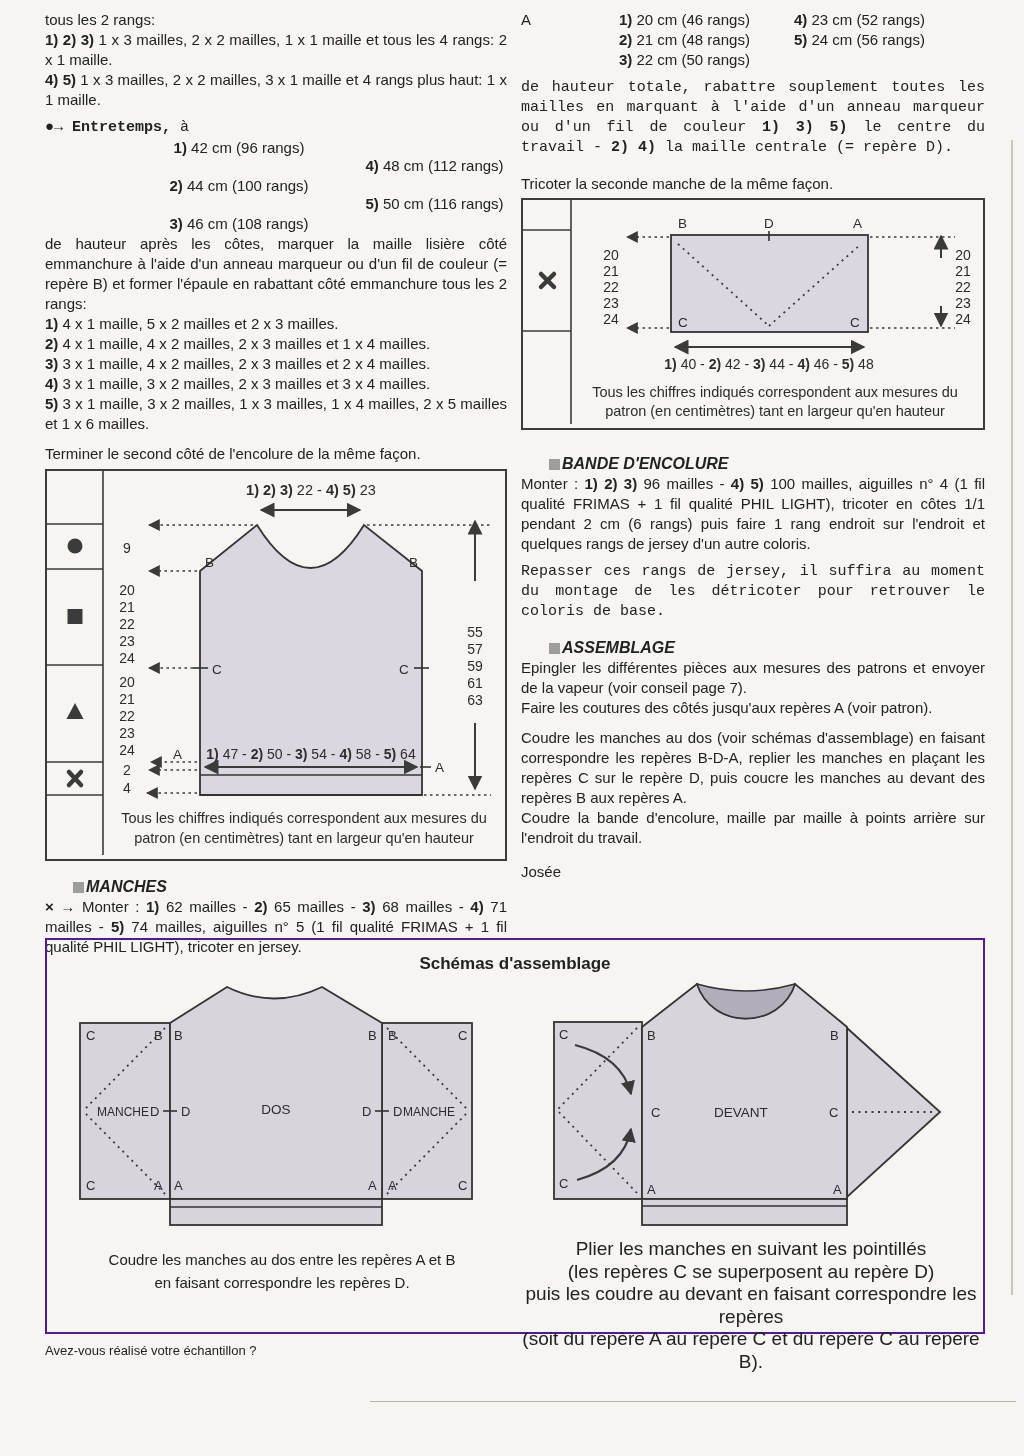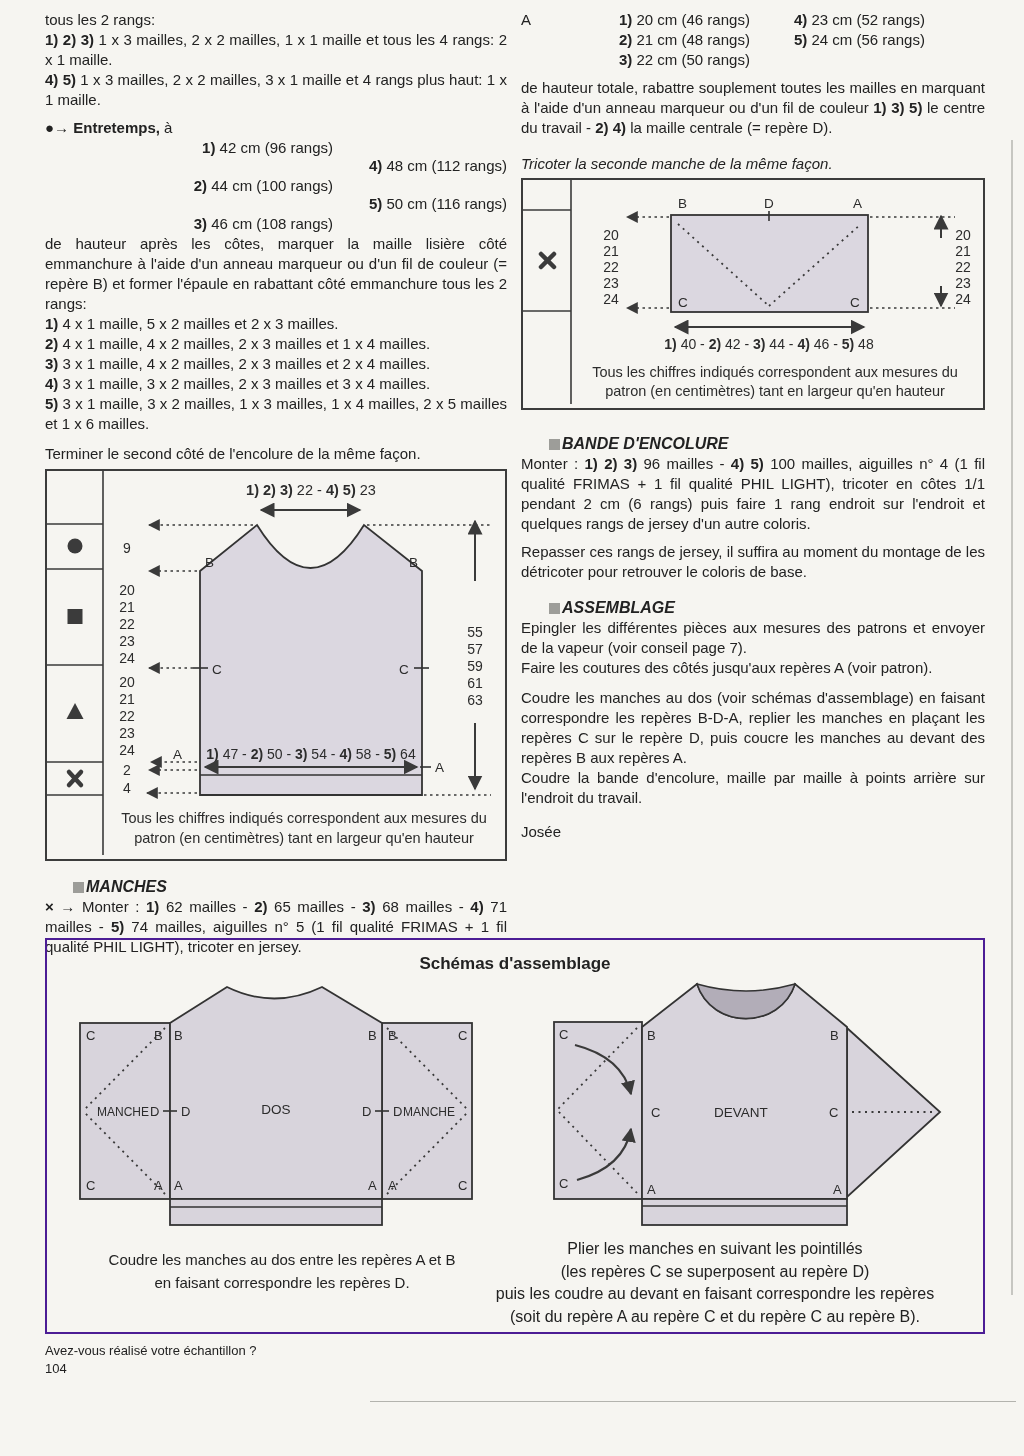--- a/index.html
+++ b/index.html
@@ -3,41 +3,41 @@
 <meta charset="utf-8">
 <style>
   html,body{margin:0;padding:0;}
   body{width:1024px;height:1456px;background:#f6f5f1;position:relative;overflow:hidden;
        font-family:"Liberation Sans",sans-serif;color:#222;}
   .col{position:absolute;font-size:15px;line-height:20px;}
   .col-left{left:45px;top:10px;width:462px;}
   .col-right{left:521px;top:10px;width:464px;}
   p{margin:0;text-align:justify;}
   .nj{text-align:left;}
-  .mt8{margin-top:8px;} .mt10{margin-top:10px;} .mt14{margin-top:14px;}
-  .mt16{margin-top:16px;font-style:italic;} .mt24{margin-top:24px;}
+  .mt8{margin-top:8px;font-family:Liberation Mono, monospace;} .mt10{margin-top:10px;} .mt14{margin-top:14px;}
+  .mt16{margin-top:16px;} .mt24{margin-top:24px;}
   b{font-weight:bold;}
-  .erow{display:flex;text-align:right;gap:29px;}
+  .erow{display:flex;text-align:center;gap:29px;}
   .e1{margin-left:100px;width:188px;}
   .e2{flex:1;margin-top:18px;}
   .mrow{display:flex;text-align:left;}
   .ma{width:98px;}
   .m1{width:175px;}
   .m2{flex:1;}
   .sec{font-style:italic;font-weight:bold;font-size:16px;text-align:left;padding-left:28px;}
   .sq{display:inline-block;width:11px;height:11px;background:#9d9d99;margin-right:2px;vertical-align:-1px;}
   .dbox{border:2px solid #3c3c3c;position:relative;background:transparent;}
   .d1{width:458px;height:388px;margin-top:5px;}
   .d2{width:460px;height:228px;margin-top:4px;}
   svg text{font-family:"Liberation Sans",sans-serif;fill:#2c2c2c;}
   .schem{position:absolute;left:45px;top:938px;width:936px;height:392px;border:2px solid #4c1d95;}
   .schem-title{position:absolute;left:0;top:14px;width:100%;text-align:center;font-weight:bold;font-size:17px;}
   .cap{position:absolute;text-align:center;font-size:15px;line-height:23px;}
   .cap-l{left:20px;top:308px;width:430px;}
-  .cap-r{left:428px;top:298px;width:480px;font-size:16px;line-height:22.5px;}
+  .cap-r{left:464px;top:298px;width:480px;font-size:19px;line-height:22.5px;}
   .footer{position:absolute;left:45px;top:1342px;width:940px;text-align:left;font-size:13px;line-height:18px;}
   .footline{position:absolute;left:370px;top:1401px;width:646px;height:1px;background:#b3b3ae;}
   .pageedge{position:absolute;left:1011px;top:140px;width:2px;height:1155px;background:#c6c6c1;}
 </style>
 </head>
 <body>
 
 <div class="col col-left">
   <p>tous les 2 rangs:</p>
   <p><b>1) 2) 3)</b> 1 x 3 mailles, 2 x 2 mailles, 1 x 1 maille et tous les 4 rangs: 2 x 1 maille.</p>
@@ -346,16 +346,15 @@
   <div class="cap cap-r">
     <div>Plier les manches en suivant les pointillés</div>
     <div>(les repères C se superposent au repère D)</div>
     <div>puis les coudre au devant en faisant correspondre les repères</div>
     <div>(soit du repère A au repère C et du repère C au repère B).</div>
   </div>
 </div>
 
 <div class="footer">
   <div>Avez-vous réalisé votre échantillon ?</div>
-  <div>104</div>
 </div>
 <div class="footline"></div>
 <div class="pageedge"></div>
 
 </body></html>

